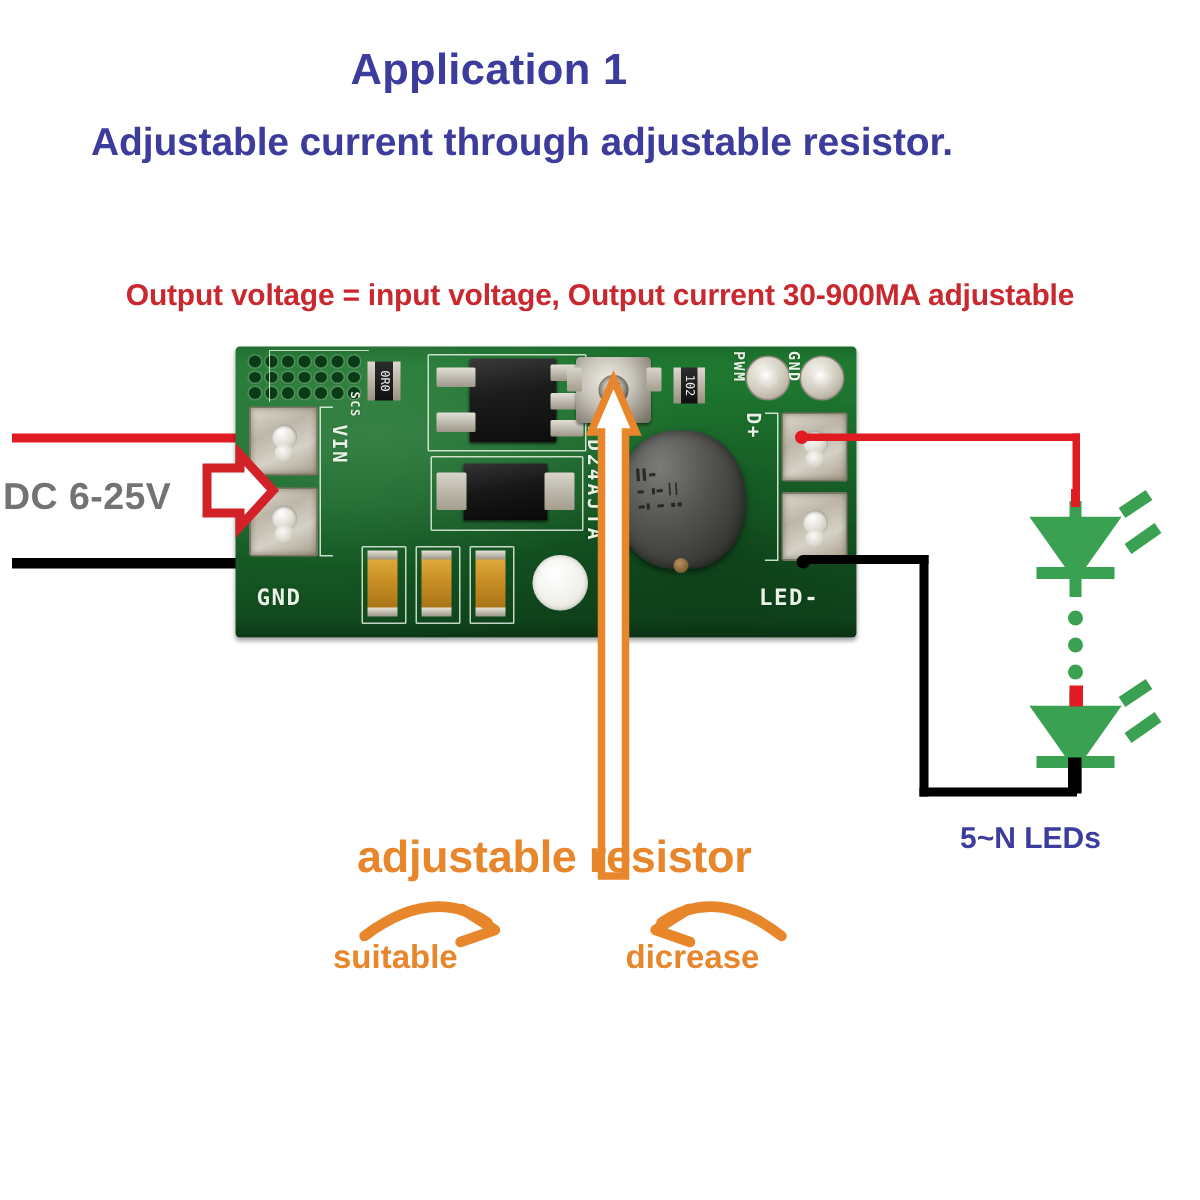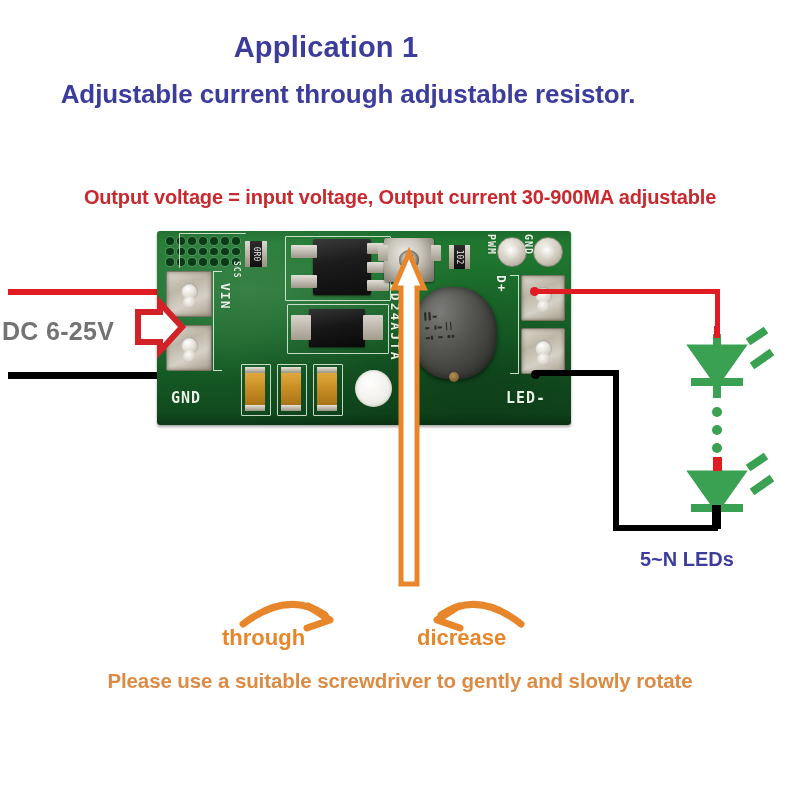--- a/index.html
+++ b/index.html
@@ -499,20 +499,20 @@
     </g>
 
     <g stroke="#e8862c" stroke-width="7" fill="none" stroke-linecap="round">
       <path d="M521 624 Q478 590 441 615"></path>
       <path d="M459 606 L437 620 L460 628" stroke-linejoin="round"></path>
     </g>
   </svg>
 
   <div class="txt" id="leds-label">5~N LEDs</div>
 
-
-  <div class="txt" id="dicrease-label">through</div>
+  <div class="txt" id="adj-res-label">adjustable resistor</div>
+
+  <div class="txt" id="dicrease-label">suitable</div>
 
   <div class="txt" id="increase-label">dicrease</div>
 
-  <div class="txt" id="footer-note">Please use a suitable screwdriver to gently and slowly rotate</div>
 
 </div>
 
 </body></html>

